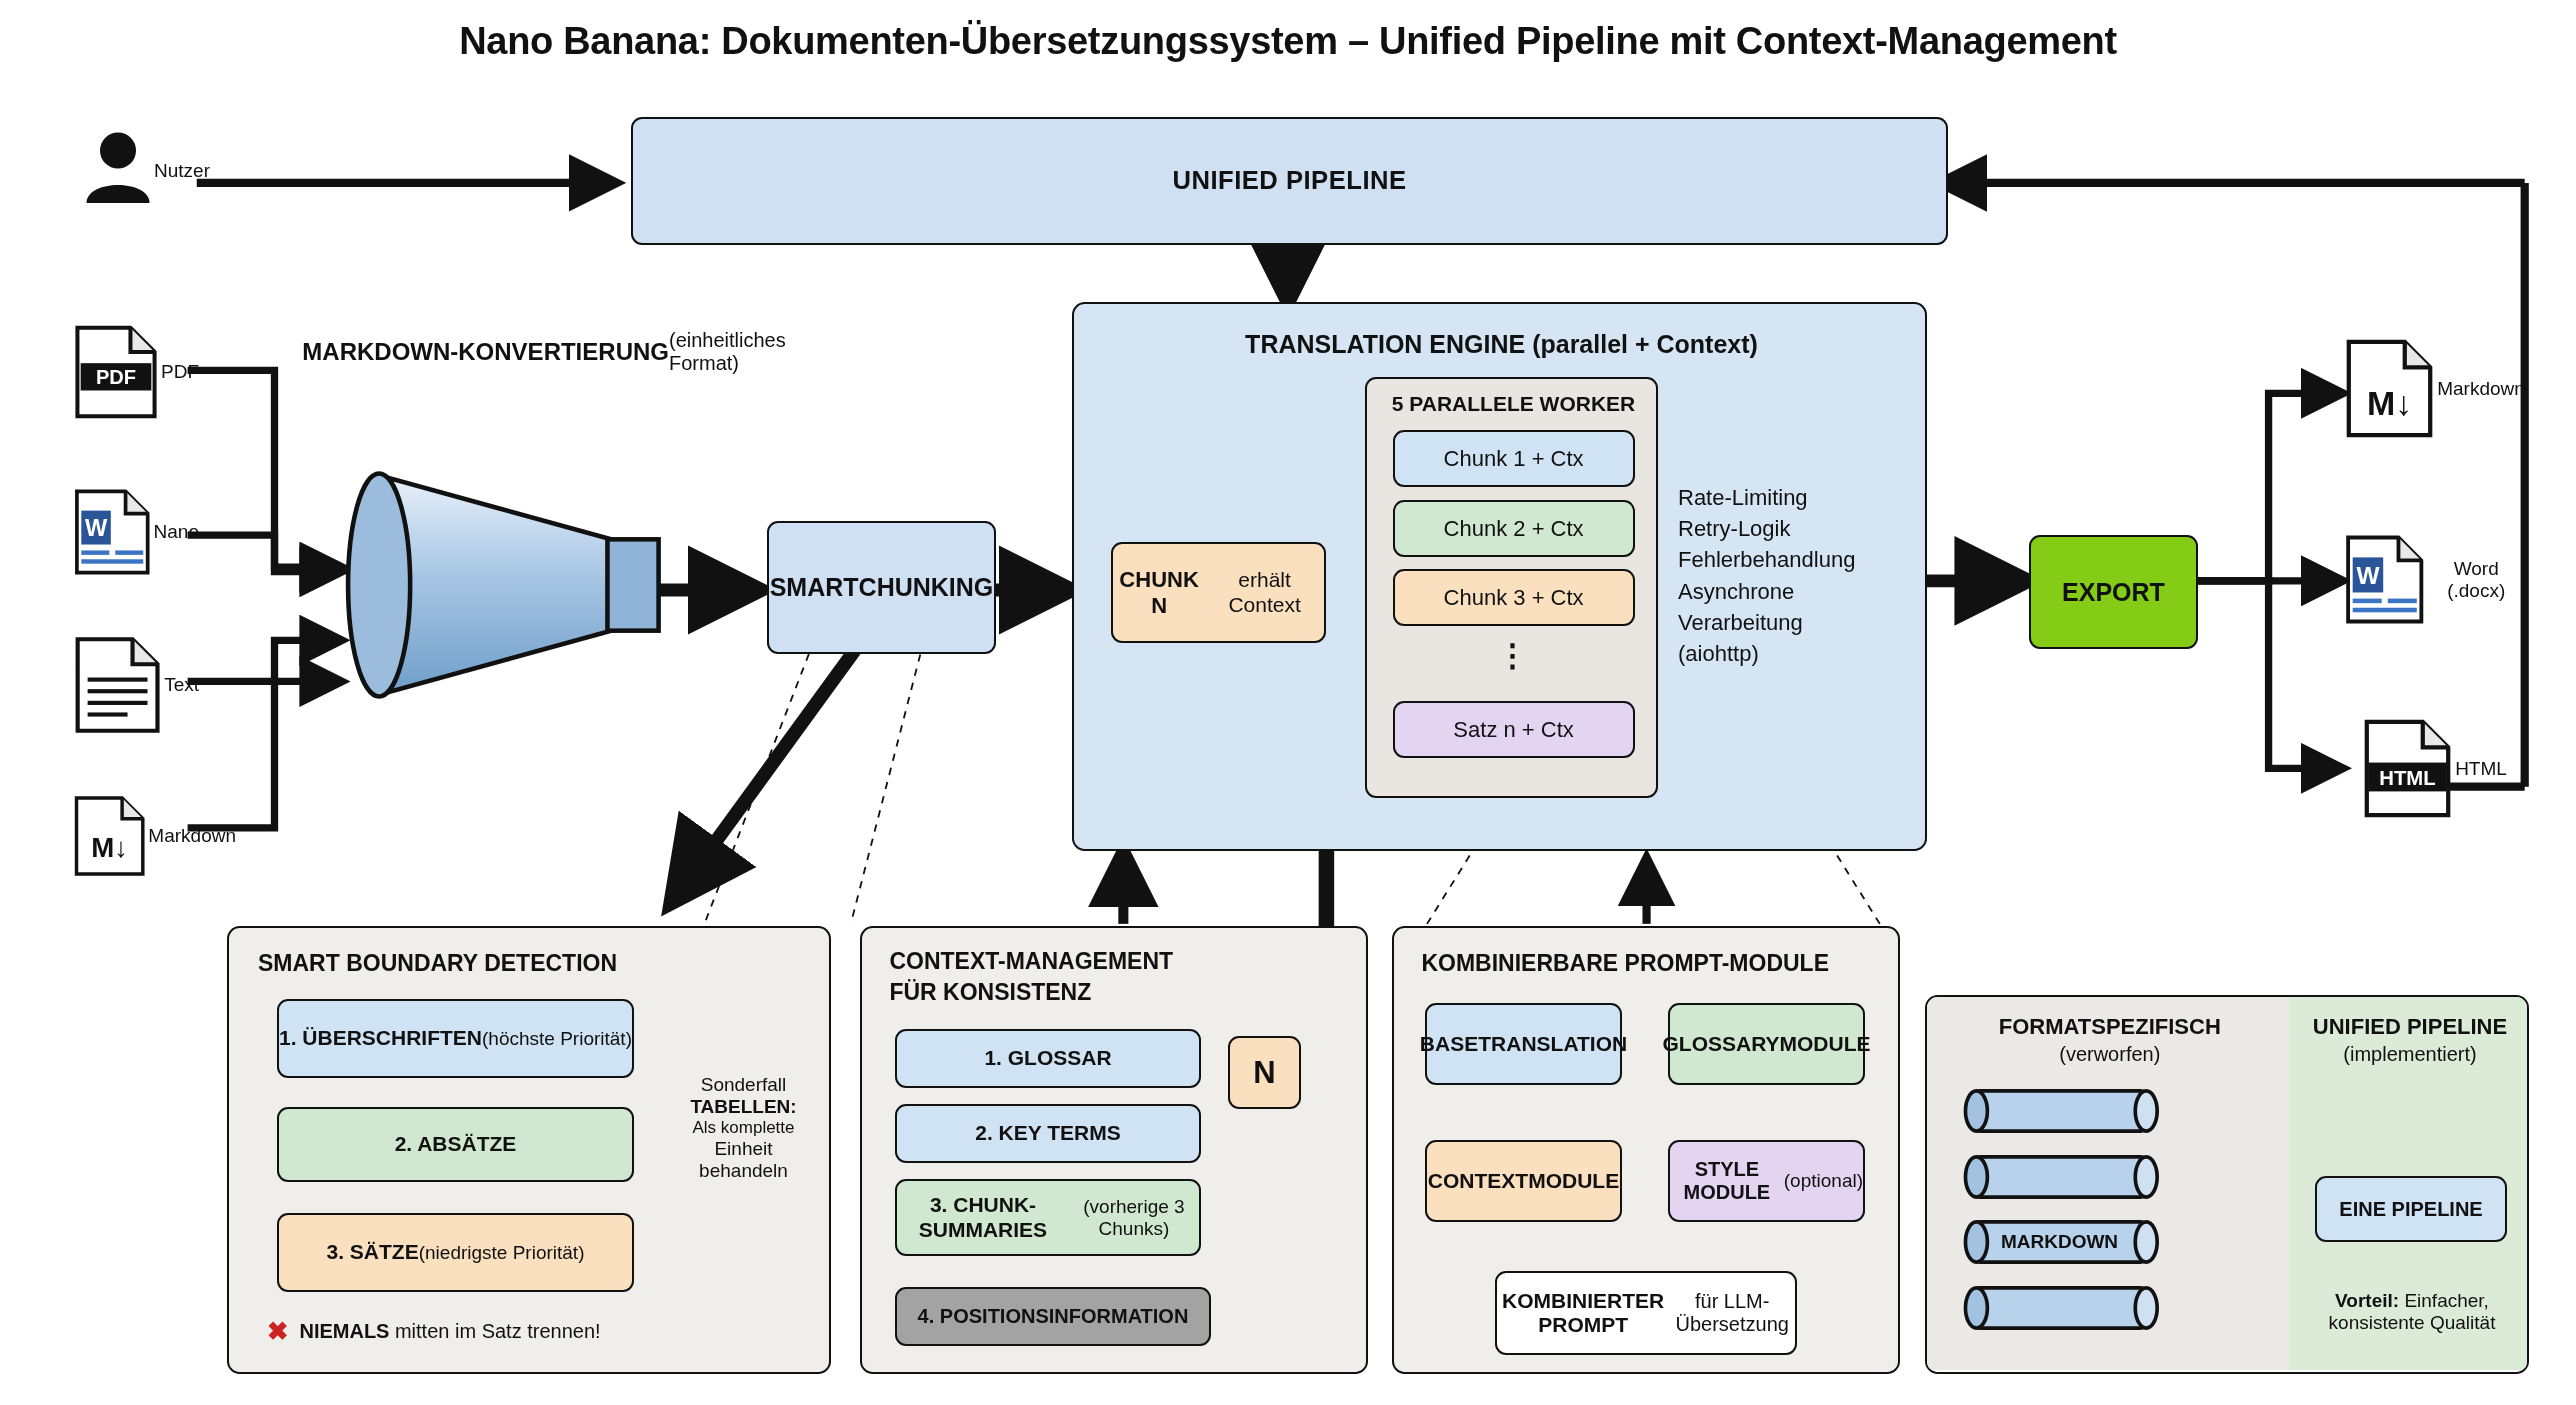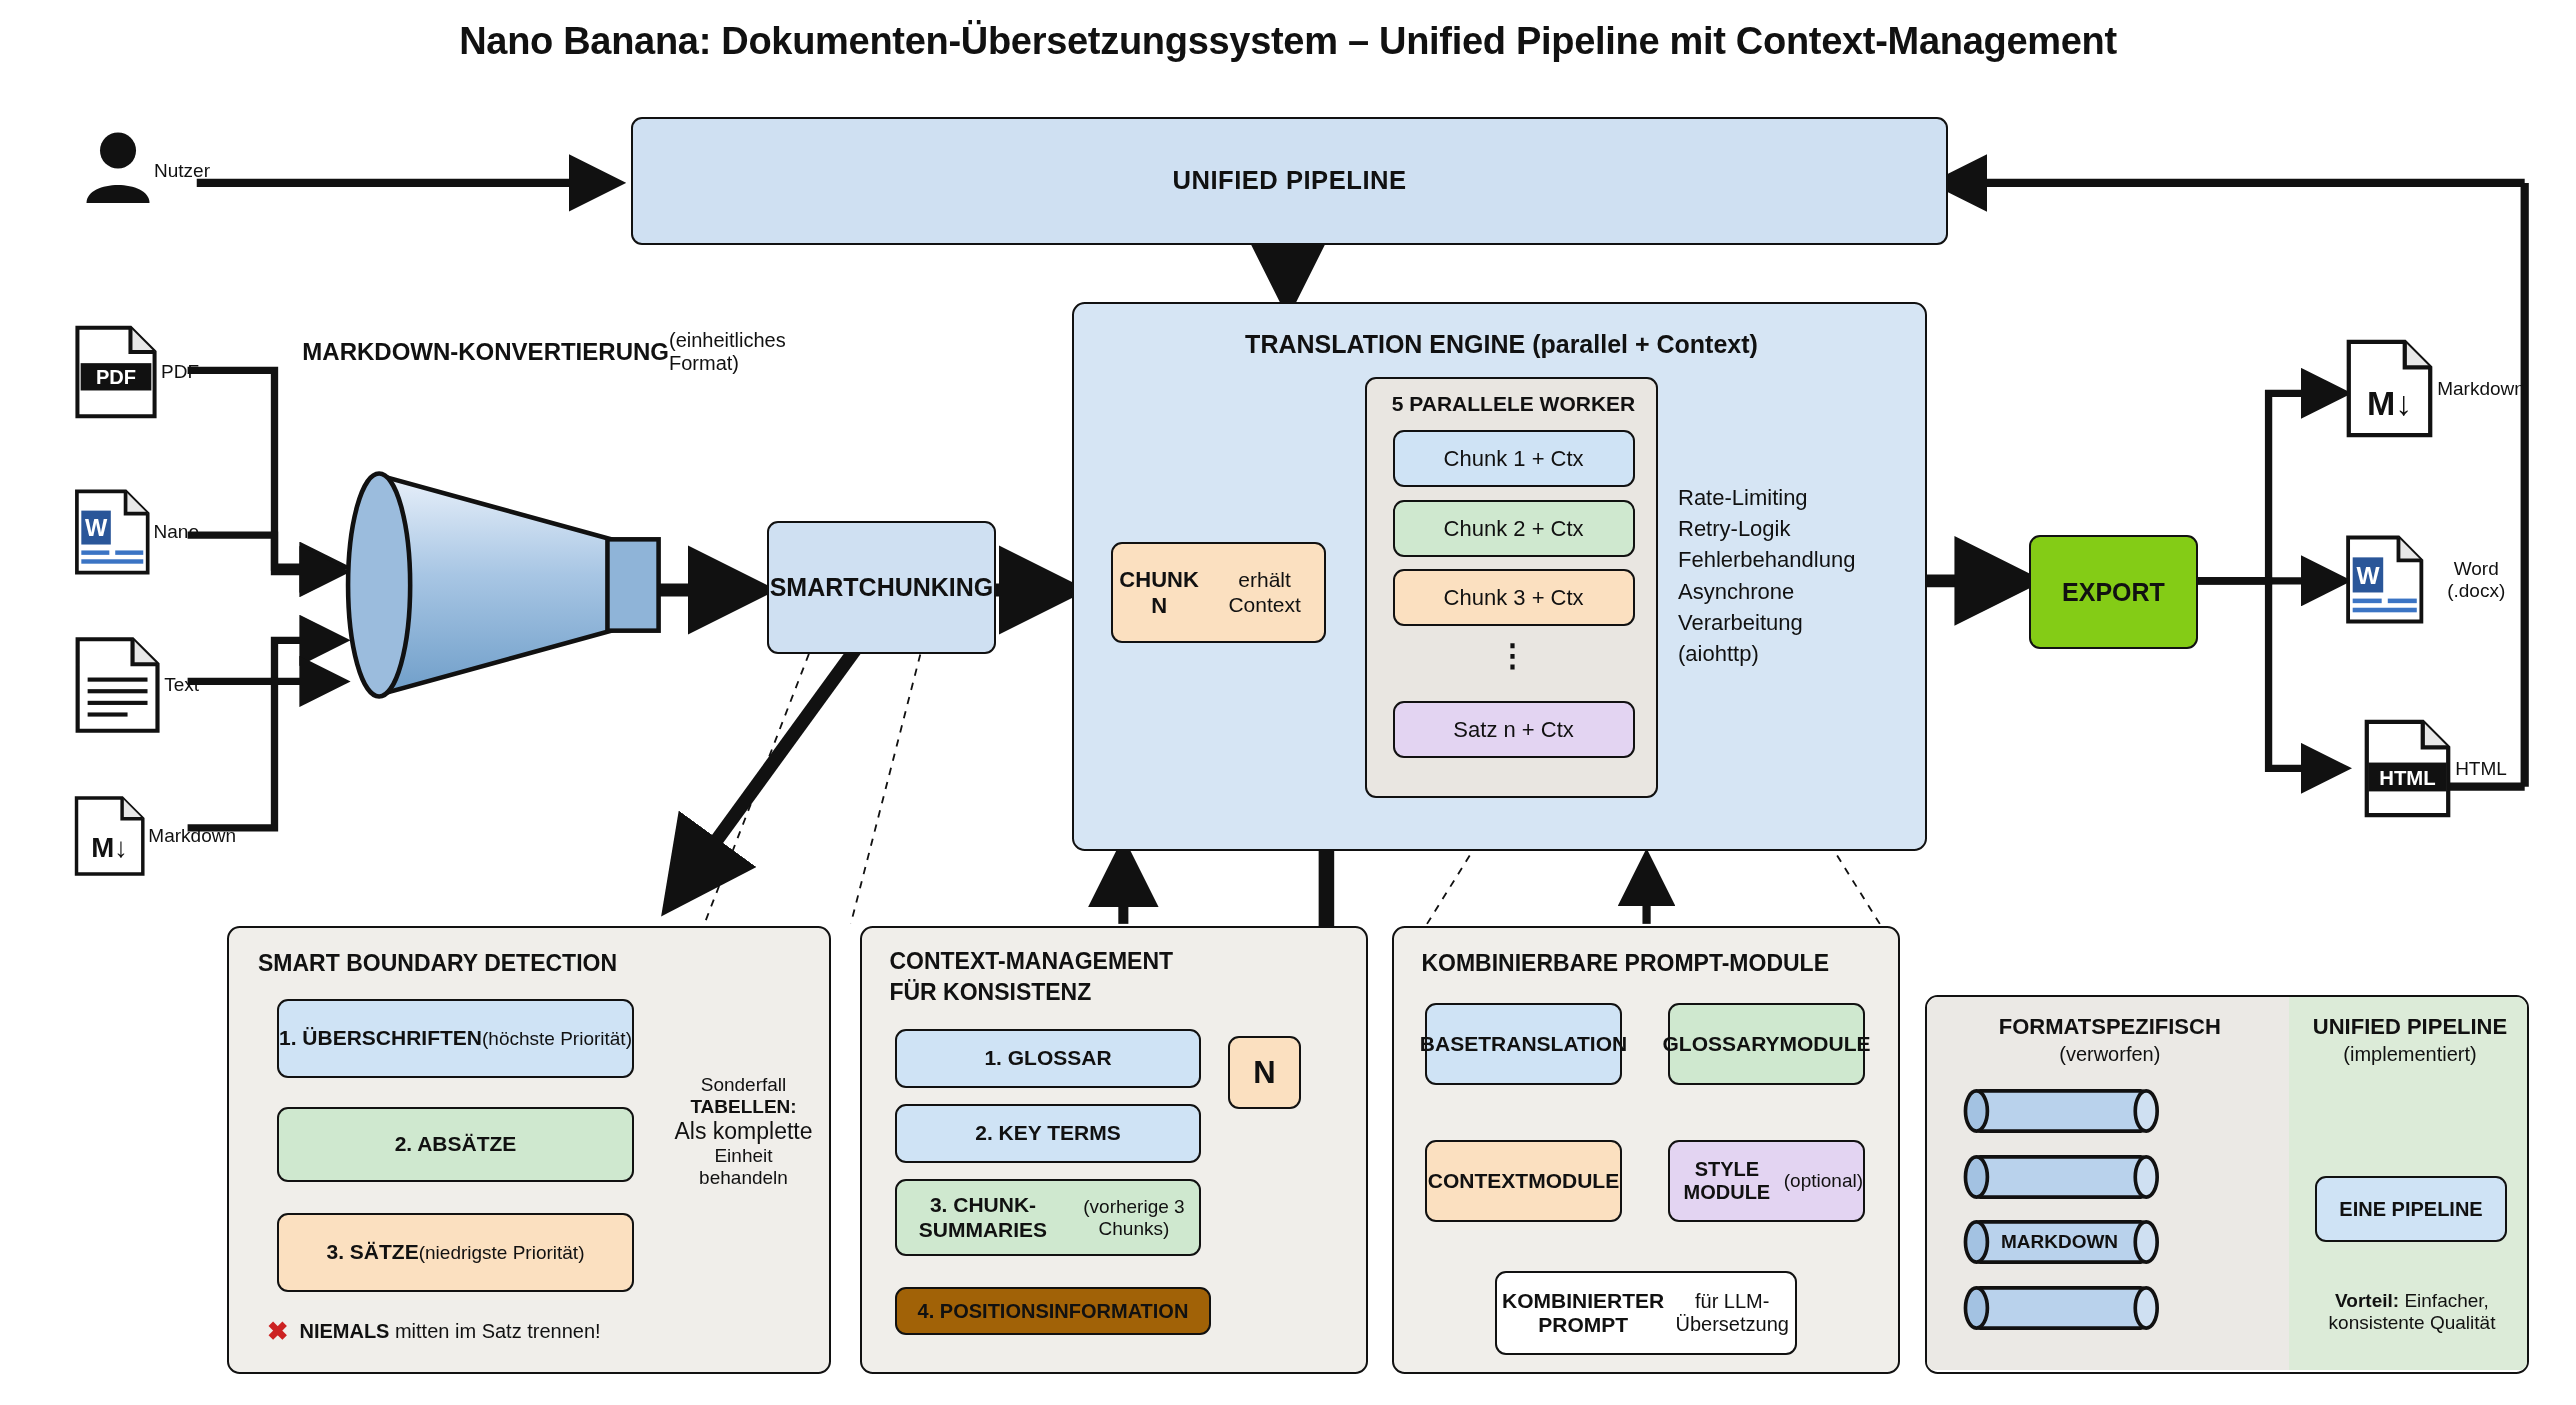--- a/index.html
+++ b/index.html
@@ -266,21 +266,21 @@
       <span class="bold" style="font-size:21px;">2. ABSÄTZE</span>
     </div>
     <div class="abs box ctr" style="left:48px;top:285px;width:357px;height:79px;background:#fbe0c0;">
       <span class="bold" style="font-size:21px;">3. SÄTZE</span>
       <span style="font-size:19px;">(niedrigste Priorität)</span>
     </div>
 
     <div class="abs" style="left:432px;top:146px;width:165px;text-align:center;">
       <div style="font-size:19px;">Sonderfall</div>
       <div class="bold" style="font-size:19px;">TABELLEN:</div>
-      <div style="font-size:23px;">Als komplette</div>
+      <div style="font-size:17px;">Als komplette</div>
       <div style="font-size:19px;">Einheit</div>
       <div style="font-size:19px;">behandeln</div>
     </div>
 
     <div class="abs" style="left:38px;top:388px;width:549px;display:flex;align-items:center;gap:11px;">
       <span style="color:#cc2222;font-size:25.6px;font-weight:bold;">✖</span>
       <span class="bold" style="font-size:20px;">NIEMALS</span>
       <span style="font-size:20px;margin-left:-5.5px;"> mitten im Satz trennen!</span>
     </div>
   </div>
@@ -292,21 +292,21 @@
     <div class="abs box" style="left:33px;top:101px;width:306px;height:59px;background:#cfe3f5;">
       <span class="bold" style="font-size:21px;">1. GLOSSAR</span>
     </div>
     <div class="abs box" style="left:33px;top:176px;width:306px;height:59px;background:#cfe3f5;">
       <span class="bold" style="font-size:21px;">2. KEY TERMS</span>
     </div>
     <div class="abs box ctr" style="left:33px;top:251px;width:306px;height:77px;background:#cfe8cf;text-align:center;">
       <span class="bold" style="font-size:21px;">3. CHUNK-SUMMARIES</span>
       <span style="font-size:19px;">(vorherige 3 Chunks)</span>
     </div>
-    <div class="abs box" style="left:33px;top:359px;width:316px;height:48px;background:#a16207;">
+    <div class="abs box" style="left:33px;top:359px;width:316px;height:59px;background:#a3a3a3;">
       <span class="bold" style="font-size:20px;">4. POSITIONSINFORMATION</span>
     </div>
 
     <div class="abs box" style="left:366px;top:108px;width:73px;height:73px;background:#fbe0c0;">
       <span class="bold" style="font-size:31px;">N</span>
     </div>
   </div>
 
   <div class="abs panel" style="left:1392px;top:926px;width:508px;height:448px;">
     <div class="abs bold" style="left:27.4px;top:22px;font-size:23px;">KOMBINIERBARE PROMPT-MODULE</div>

